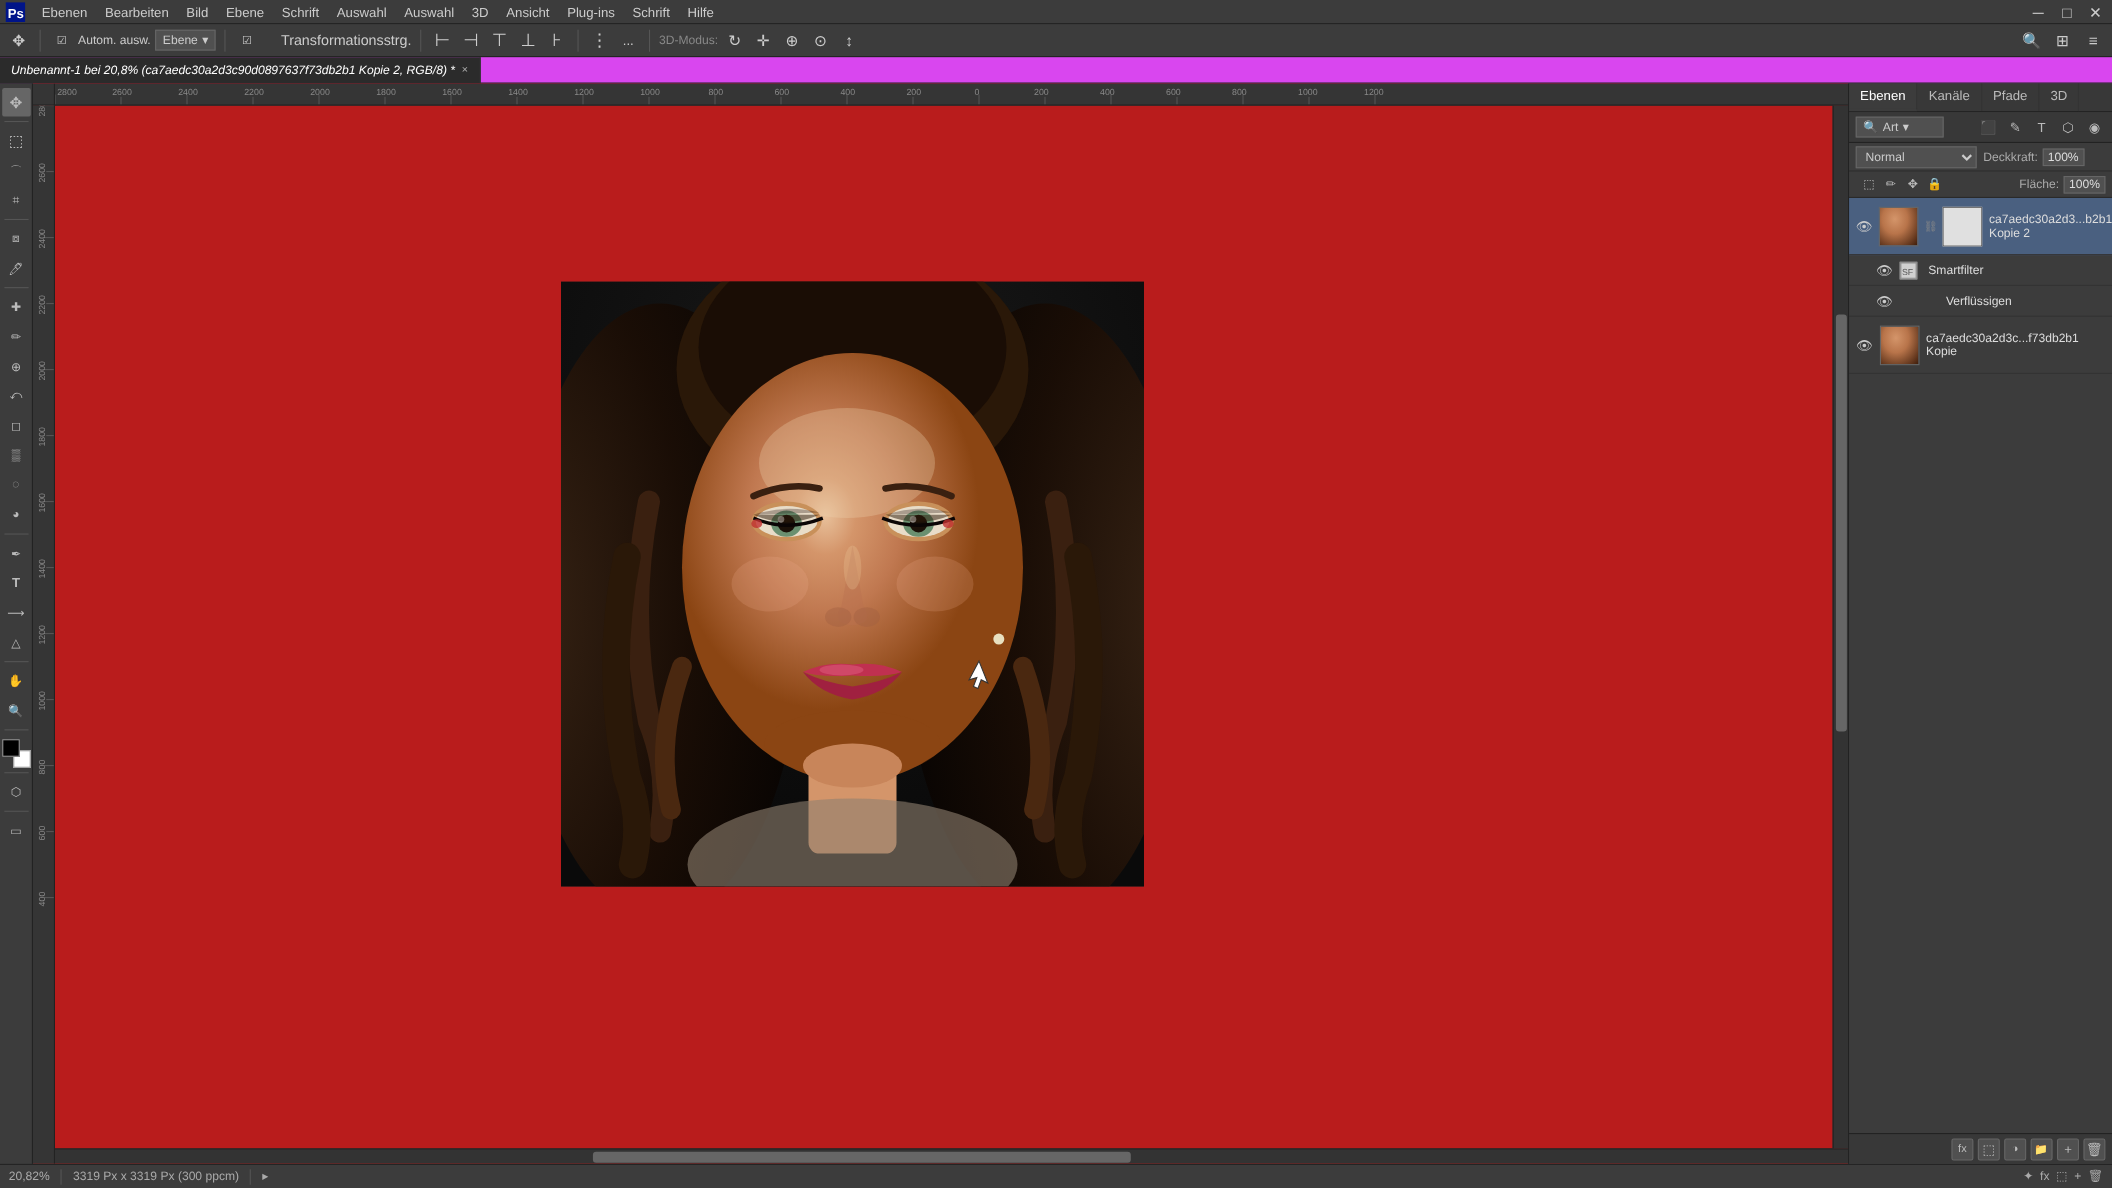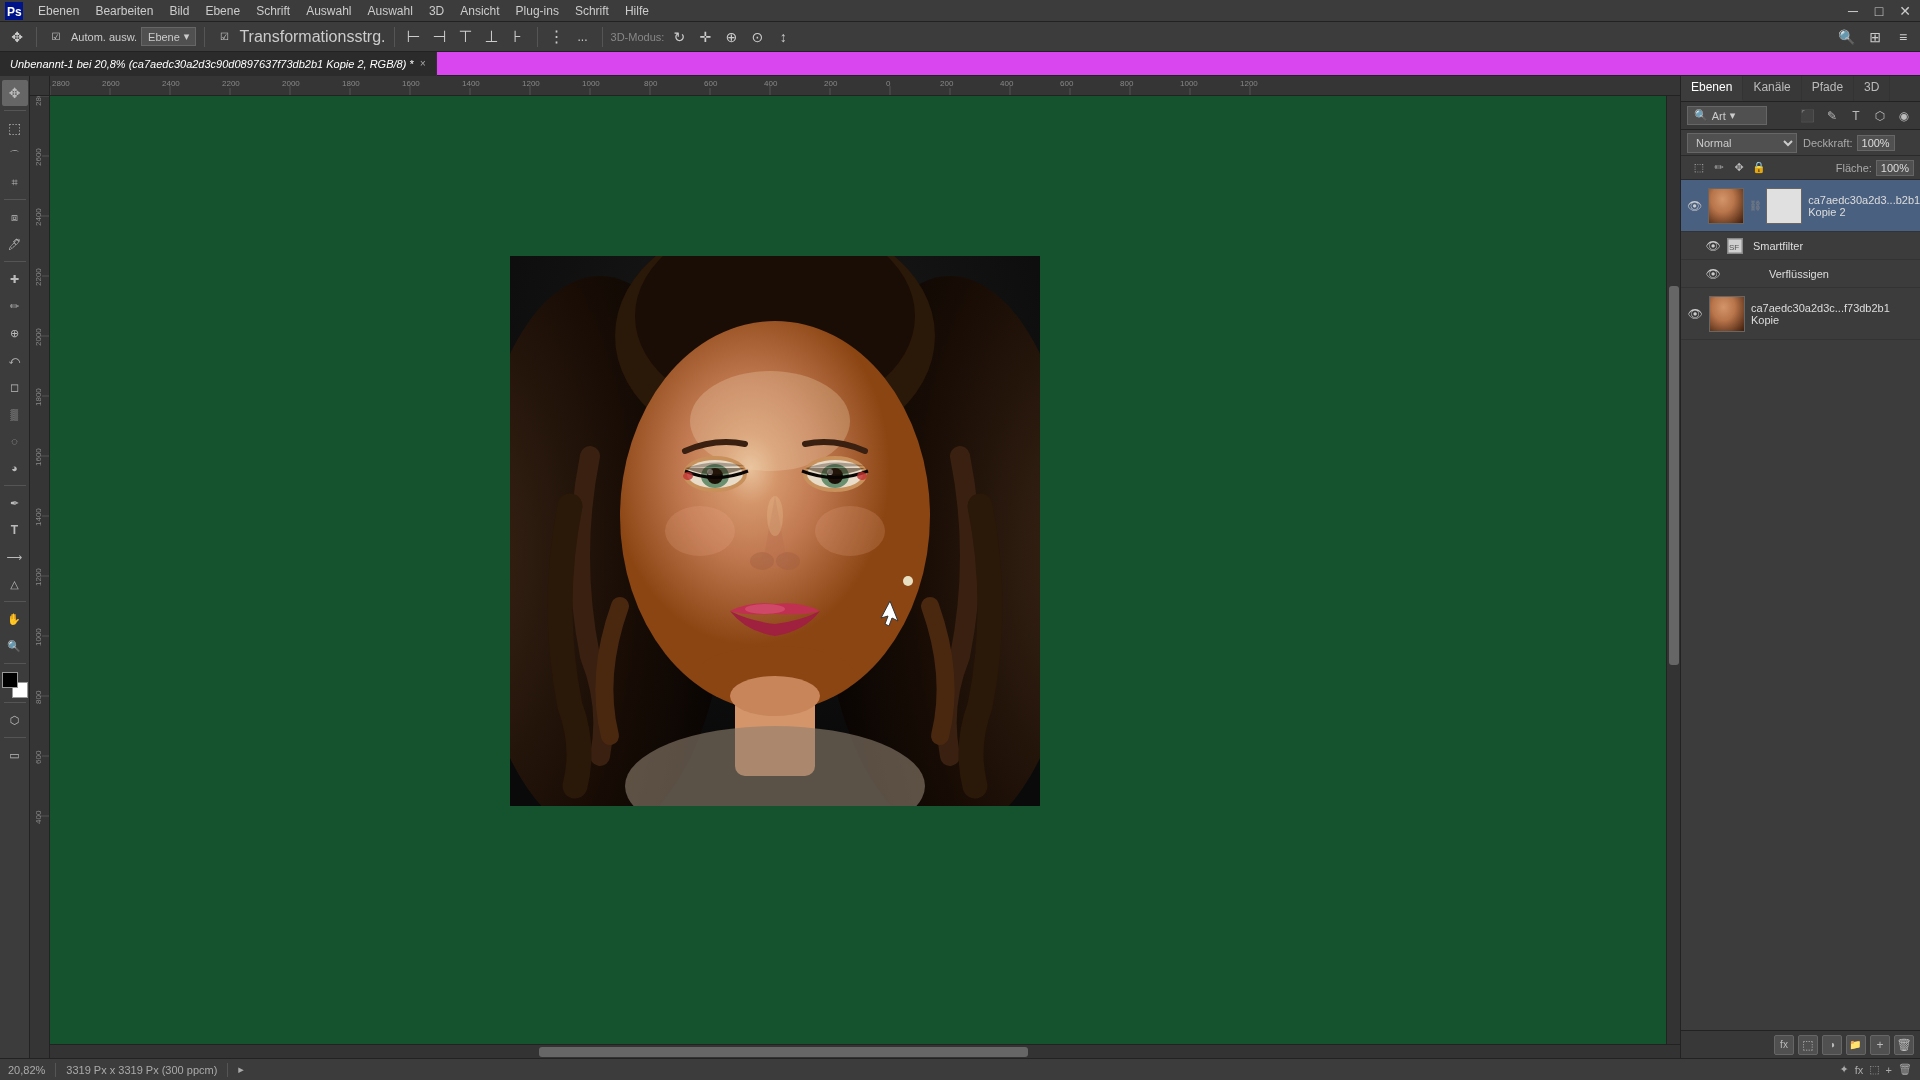--- a/index.html
+++ b/index.html
@@ -161,21 +161,21 @@
       height: 16px;
       background: black;
       border: 1px solid #999;
       top: 0;
       left: 0;
     }
 
     
     #canvas-area {
       flex: 1;
-      background: #14532d;
+      background: #b91c1c;
       position: relative;
       overflow: hidden;
     }
     #ruler-top {
       position: absolute;
       top: 0;
       left: 20px;
       right: 0;
       height: 20px;
       background: #353535;
@@ -520,21 +520,21 @@
   <div class="options-icon">✥</div>
   <div class="options-separator"></div>
   <div class="options-icon" style="font-size:10px;">☑</div>
   <span style="font-size:11px; color:#ccc;">Autom. ausw.</span>
   <div class="options-dropdown">
     <span>Ebene</span>
     <span>▾</span>
   </div>
   <div class="options-separator"></div>
   <div class="options-icon" style="font-size:10px;">☑</div>
-  <span style="font-size:16px; color:#ccc;">Transformationsstrg.</span>
+  <span style="font-size:13px; color:#ccc;margin-left:16px;">Transformationsstrg.</span>
   <div class="options-separator"></div>
   <div class="options-icon" style="font-size:16px;">⊢</div>
   <div class="options-icon" style="font-size:16px;">⊣</div>
   <div class="options-icon" style="font-size:16px;">⊤</div>
   <div class="options-icon" style="font-size:16px;">⊥</div>
   <div class="options-icon" style="font-size:16px;">⊦</div>
   <div class="options-separator"></div>
   <div class="options-icon" style="font-size:16px;">⋮</div>
   <div class="options-icon" style="font-size:12px; color:#ccc;">...</div>
   <div class="options-separator"></div>

